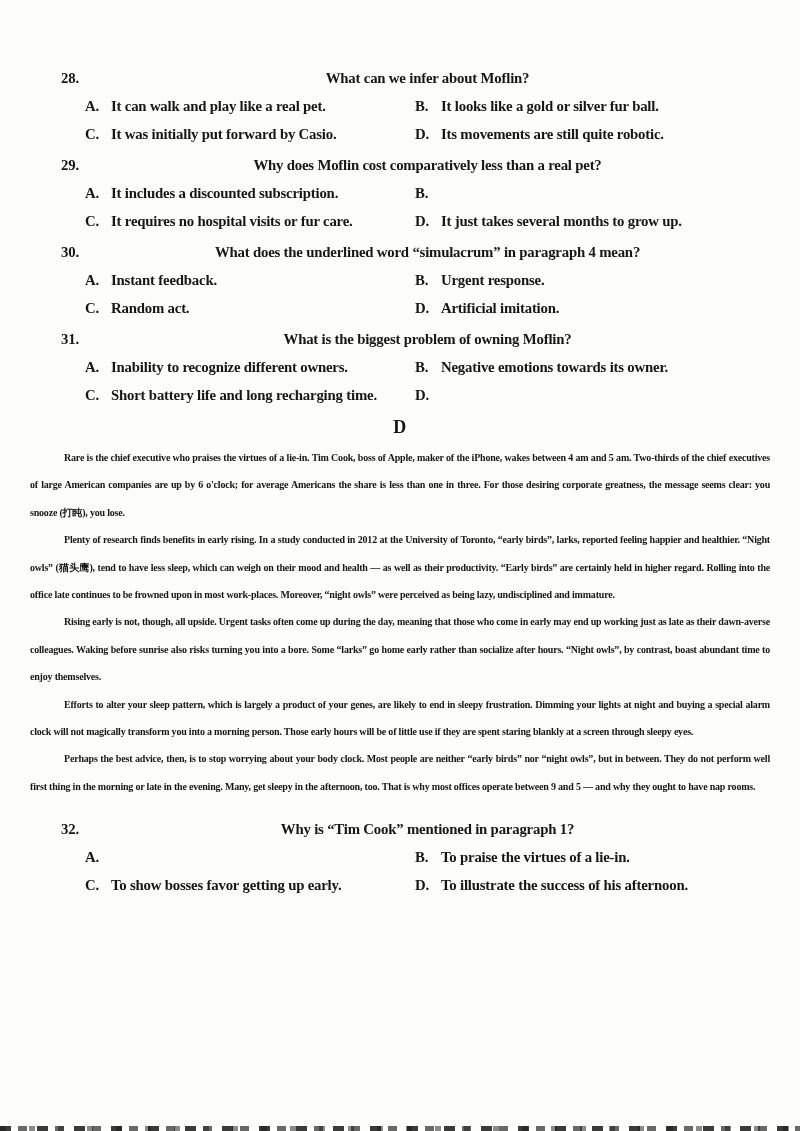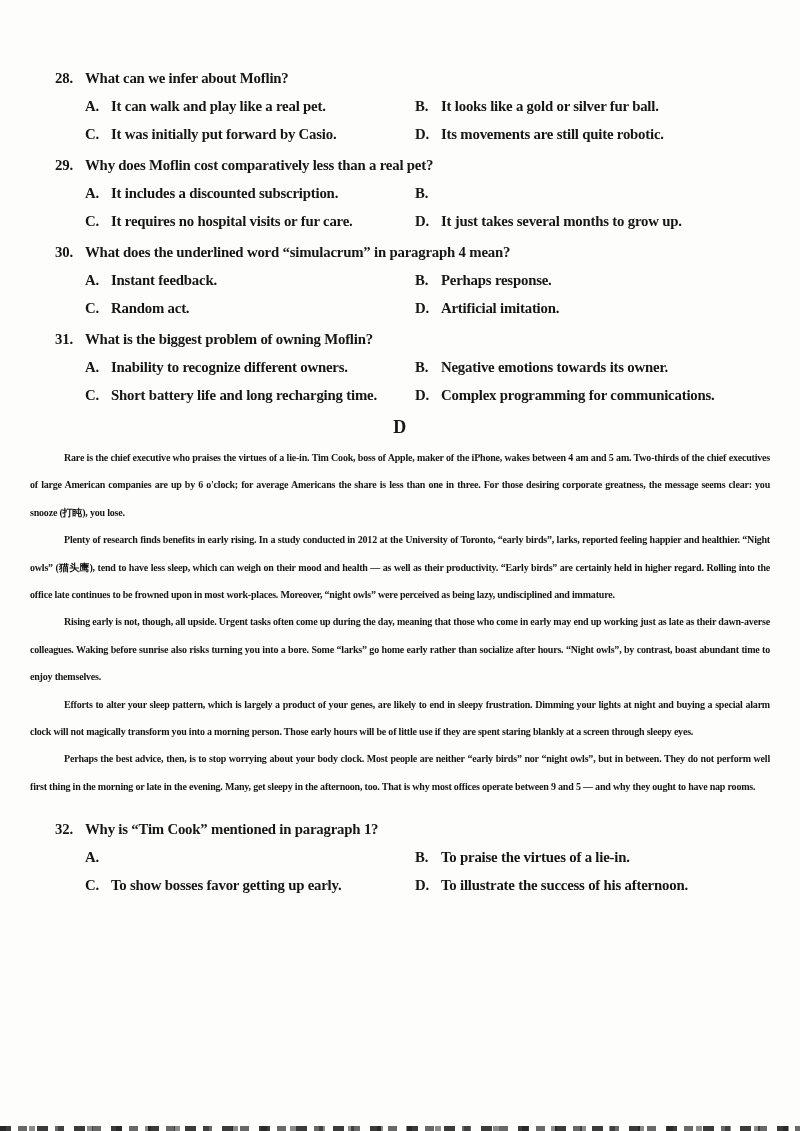--- a/index.html
+++ b/index.html
@@ -22,20 +22,21 @@
   }
   .qblock {
     padding-left: 25px;
     margin-bottom: 3px;
     font-size: 14.8px;
     letter-spacing: -0.2px;
   }
   .qline {
     display: flex;
     line-height: 28px;
+    text-align: center;
   }
   .qnum {
     flex: 0 0 30px;
   }
   .qtext {
     flex: 1 1 auto;
   }
   .opts {
     margin-left: 30px;
     display: grid;
@@ -140,21 +141,21 @@
       <span class="qnum">30.</span>
       <span class="qtext">What does the underlined word “simulacrum” in paragraph 4 mean?</span>
     </div>
     <div class="opts">
       <div class="opt">
         <span class="olabel">A.</span>
         <span class="otext">Instant feedback.</span>
       </div>
       <div class="opt">
         <span class="olabel">B.</span>
-        <span class="otext">Perhaps response.</span>
+        <span class="otext">Urgent response.</span>
       </div>
       <div class="opt">
         <span class="olabel">C.</span>
         <span class="otext">Random act.</span>
       </div>
       <div class="opt">
         <span class="olabel">D.</span>
         <span class="otext">Artificial imitation.</span>
       </div>
     </div>
@@ -173,21 +174,20 @@
       <div class="opt">
         <span class="olabel">B.</span>
         <span class="otext">Negative emotions towards its owner.</span>
       </div>
       <div class="opt">
         <span class="olabel">C.</span>
         <span class="otext">Short battery life and long recharging time.</span>
       </div>
       <div class="opt">
         <span class="olabel">D.</span>
-        <span class="otext">Complex programming for communications.</span>
       </div>
     </div>
   </section>
 
   <div class="section-label">D</div>
 
   <div class="passage">
     <p>Rare is the chief executive who praises the virtues of a lie-in. Tim Cook, boss of Apple, maker of the iPhone, wakes between 4 am and 5 am. Two-thirds of the chief executives of large American companies are up by 6 o'clock; for average Americans the share is less than one in three. For those desiring corporate greatness, the message seems clear: you snooze (打盹), you lose.</p>
     <p>Plenty of research finds benefits in early rising. In a study conducted in 2012 at the University of Toronto, “early birds”, larks, reported feeling happier and healthier. “Night owls” (猫头鹰), tend to have less sleep, which can weigh on their mood and health — as well as their productivity. “Early birds” are certainly held in higher regard. Rolling into the office late continues to be frowned upon in most work-places. Moreover, “night owls” were perceived as being lazy, undisciplined and immature.</p>
     <p>Rising early is not, though, all upside. Urgent tasks often come up during the day, meaning that those who come in early may end up working just as late as their dawn-averse colleagues. Waking before sunrise also risks turning you into a bore. Some “larks” go home early rather than socialize after hours. “Night owls”, by contrast, boast abundant time to enjoy themselves.</p>

